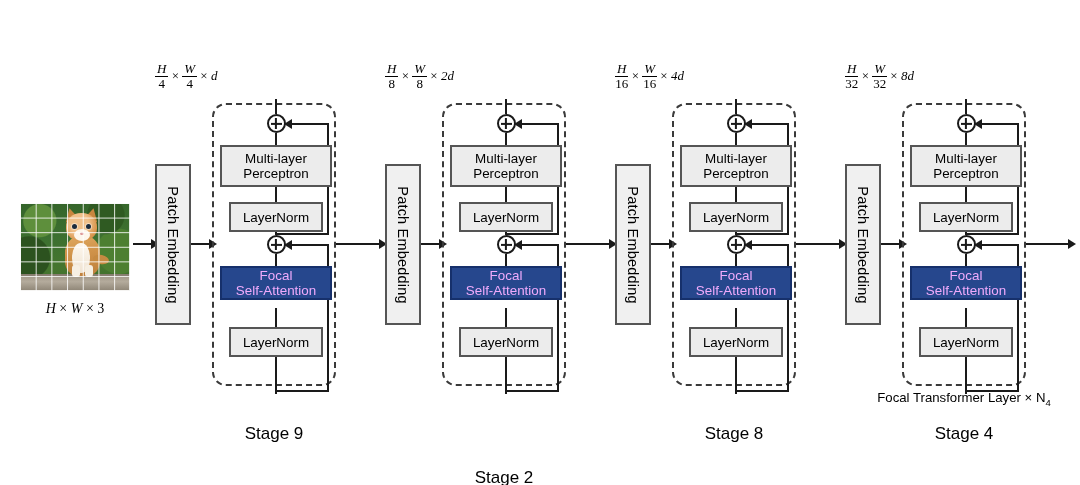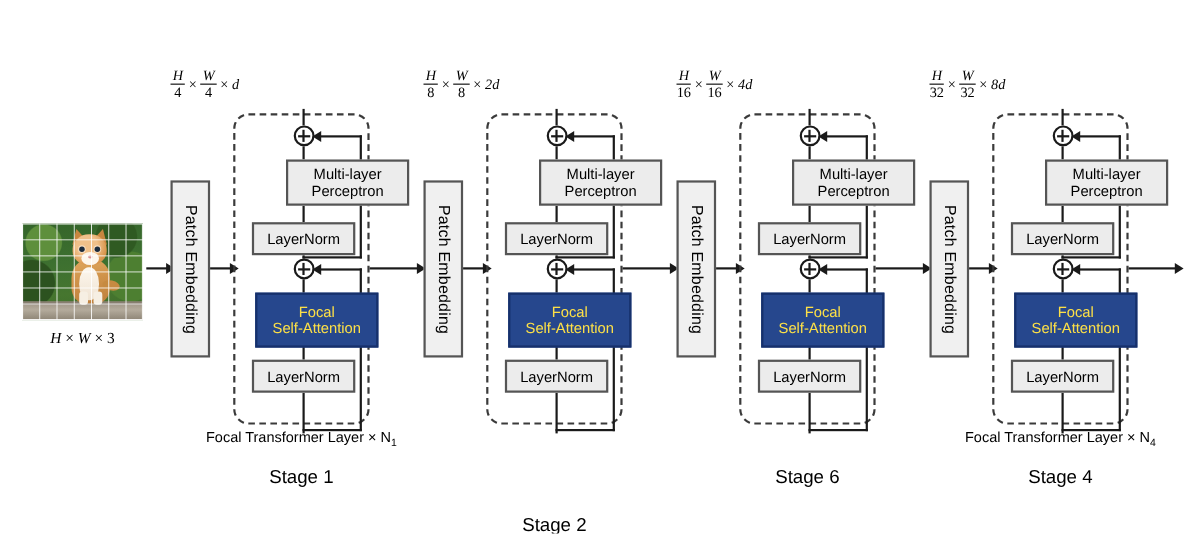--- a/index.html
+++ b/index.html
@@ -91,24 +91,24 @@
     text-align:center;
   }
 
   
   .stage-inner{position:absolute;top:0;left:0;width:124px;height:283px;}
   .blk{
     position:absolute;background:#ececec;border:2.2px solid #555;box-sizing:border-box;
     display:flex;align-items:center;justify-content:center;text-align:center;
     font-size:13.4px;line-height:1.12;color:#000;
   }
-  .blk.mlp{left:6px;top:40px;width:112px;height:42px;margin-left:40px;}
+  .blk.mlp{left:6px;top:40px;width:112px;height:42px;}
   .blk.ln1{left:15px;top:97px;width:94px;height:30px;}
-  .blk.attn{left:6px;top:161px;width:112px;height:50px;
-    background:#26478d;border-color:#16306b;color:#fde047;margin-left:12px;}
+  .blk.attn{left:6px;top:161px;width:112px;height:34px;
+    background:#26478d;border-color:#16306b;color:#f0abfc;}
   .blk.ln2{left:15px;top:222px;width:94px;height:30px;}
 
   
   .plus{
     position:absolute;width:19px;height:19px;border-radius:50%;
     border:2.2px solid #1a1a1a;box-sizing:border-box;background:#fff;
   }
   .plus:before,.plus:after{content:"";position:absolute;background:#1a1a1a;}
   .plus:before{left:50%;top:2px;width:2.2px;height:calc(100% - 4px);transform:translateX(-50%);}
   .plus:after{top:50%;left:2px;height:2.2px;width:calc(100% - 4px);transform:translateY(-50%);}
@@ -203,22 +203,21 @@
         <div class="blk mlp">
           <span>Multi-layer<br>Perceptron</span>
         </div>
         <div class="blk ln1">LayerNorm</div>
         <div class="blk attn">
           <span>Focal<br>Self-Attention</span>
         </div>
         <div class="blk ln2">LayerNorm</div>
       </div>
     </div>
-    <div class="cap" style="left: 150px; width: 248px;"><span>Focal Transformer Layer × N</span><sub style="font-size:9.5px;">1</sub></div>
-    <div class="stage-name" style="left: 150px; width: 248px;">Stage 1</div>
+    <div class="stage-name" style="left: 150px; width: 248px;">Stage 9</div>
     <div class="conn" style="left: 336px; width: 45px;"></div>
     <div class="ar-right" style="left: 379px;"></div>
     <div class="pe-box" style="left: 385px;">
       <span>Patch Embedding</span>
     </div>
     <div class="conn" style="left: 421px; width: 20px;"></div>
     <div class="ar-right" style="left: 439px;"></div>
     <div class="dim-label" style="left: 385px;"><span style="display: inline-block; vertical-align: middle; text-align: center; font-style: italic;"><span style="display: block; line-height: 1.05; border-bottom: 1.2px solid rgb(0, 0, 0); padding: 0px 2px;">H</span><span style="display: block; line-height: 1.1; font-style: normal;">8</span></span><span style="vertical-align: middle;"> × </span><span style="display: inline-block; vertical-align: middle; text-align: center; font-style: italic;"><span style="display: block; line-height: 1.05; border-bottom: 1.2px solid rgb(0, 0, 0); padding: 0px 2px;">W</span><span style="display: block; line-height: 1.1; font-style: normal;">8</span></span><span style="vertical-align: middle;"> × </span><span style="vertical-align: middle; font-style: italic;">2d</span></div>
     <div class="stage-dash" style="left: 442px;">
       <div class="stage-inner">
@@ -280,21 +279,21 @@
         <div class="blk mlp">
           <span>Multi-layer<br>Perceptron</span>
         </div>
         <div class="blk ln1">LayerNorm</div>
         <div class="blk attn">
           <span>Focal<br>Self-Attention</span>
         </div>
         <div class="blk ln2">LayerNorm</div>
       </div>
     </div>
-    <div class="stage-name" style="left: 610px; width: 248px;">Stage 6</div>
+    <div class="stage-name" style="left: 610px; width: 248px;">Stage 8</div>
     <div class="conn" style="left: 796px; width: 45px;"></div>
     <div class="ar-right" style="left: 839px;"></div>
     <div class="pe-box" style="left: 845px;">
       <span>Patch Embedding</span>
     </div>
     <div class="conn" style="left: 881px; width: 20px;"></div>
     <div class="ar-right" style="left: 899px;"></div>
     <div class="dim-label" style="left: 845px;"><span style="display: inline-block; vertical-align: middle; text-align: center; font-style: italic;"><span style="display: block; line-height: 1.05; border-bottom: 1.2px solid rgb(0, 0, 0); padding: 0px 2px;">H</span><span style="display: block; line-height: 1.1; font-style: normal;">32</span></span><span style="vertical-align: middle;"> × </span><span style="display: inline-block; vertical-align: middle; text-align: center; font-style: italic;"><span style="display: block; line-height: 1.05; border-bottom: 1.2px solid rgb(0, 0, 0); padding: 0px 2px;">W</span><span style="display: block; line-height: 1.1; font-style: normal;">32</span></span><span style="vertical-align: middle;"> × </span><span style="vertical-align: middle; font-style: italic;">8d</span></div>
     <div class="stage-dash" style="left: 902px;">
       <div class="stage-inner">

